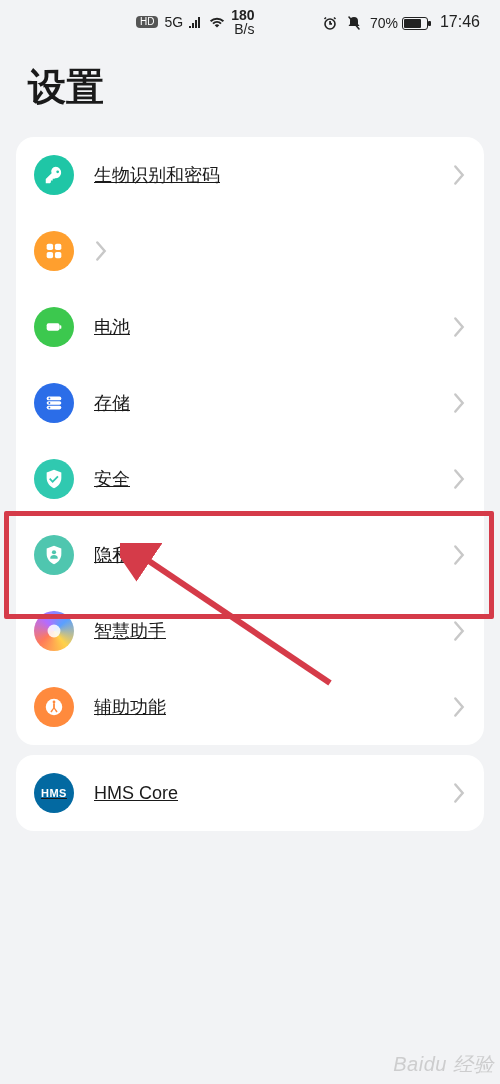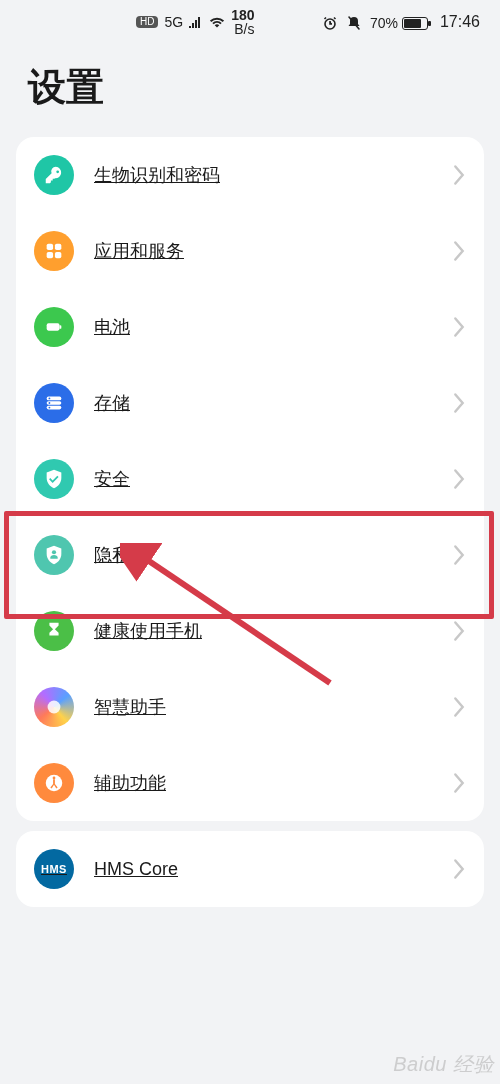--- a/index.html
+++ b/index.html
@@ -189,21 +189,20 @@
 
   <div class="item">
     <div class="icon-circle c-orange">
       <svg viewBox="0 0 24 24" fill="#fff">
           <rect x="4" y="4" width="7" height="7" rx="2"></rect>
           <rect x="13" y="4" width="7" height="7" rx="2"></rect>
           <rect x="4" y="13" width="7" height="7" rx="2"></rect>
           <rect x="13" y="13" width="7" height="7" rx="2"></rect>
         </svg>
     </div>
-    <div class="item-label">应用和服务</div>
     <div class="chevron">
         <svg viewBox="0 0 10 18">
           <path fill="none" stroke="currentColor" stroke-width="2" stroke-linecap="round" d="M2 2l6 7-6 7"></path>
         </svg>
       </div>
   </div>
 
   <div class="item">
     <div class="icon-circle c-green">
       <svg viewBox="0 0 24 24" fill="#fff">
@@ -262,33 +261,20 @@
         </svg>
     </div>
     <div class="item-label">隐私</div>
     <div class="chevron">
         <svg viewBox="0 0 10 18">
           <path fill="none" stroke="currentColor" stroke-width="2" stroke-linecap="round" d="M2 2l6 7-6 7"></path>
         </svg>
       </div>
   </div>
 
-  <div class="item">
-    <div class="icon-circle c-green2">
-      <svg viewBox="0 0 24 24" fill="#fff">
-          <path d="M7 3h10v3l-4 4 4 4v3H7v-3l4-4-4-4z"></path>
-        </svg>
-    </div>
-    <div class="item-label">健康使用手机</div>
-    <div class="chevron">
-        <svg viewBox="0 0 10 18">
-          <path fill="none" stroke="currentColor" stroke-width="2" stroke-linecap="round" d="M2 2l6 7-6 7"></path>
-        </svg>
-      </div>
-  </div>
 
   <div class="item">
     <div class="icon-circle c-gradient">
       <svg viewBox="0 0 24 24">
           <circle cx="12" cy="12" r="7" fill="#fff" opacity=".85"></circle>
         </svg>
     </div>
     <div class="item-label">智慧助手</div>
     <div class="chevron">
         <svg viewBox="0 0 10 18">

